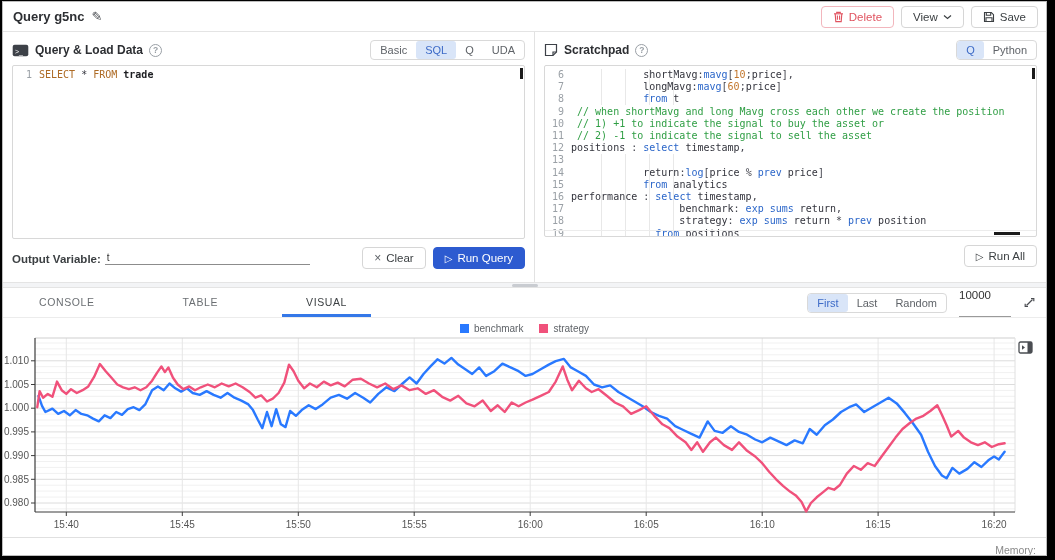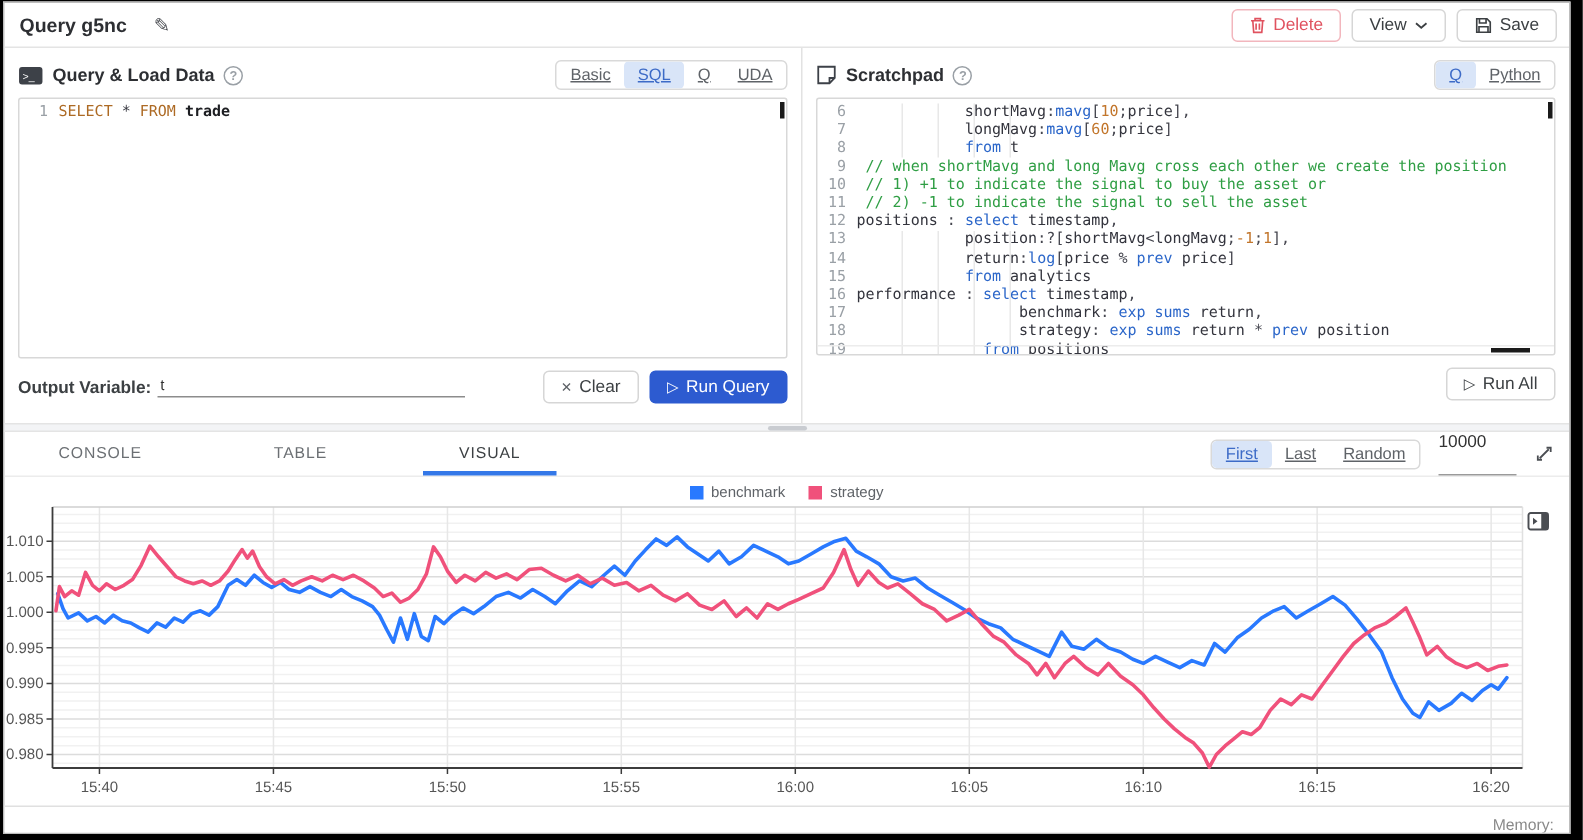--- a/index.html
+++ b/index.html
@@ -1,39 +1,39 @@
 <!DOCTYPE html>
 <html><head>
 <meta charset="utf-8">
 <style>
   * { margin:0; padding:0; box-sizing:border-box; }
   html,body { width:1055px; height:560px; background:#000; font-family:"Liberation Sans", sans-serif; overflow:hidden; }
   .app { position:absolute; left:2px; top:1px; width:1045px; height:555px; background:#fff; border:1px solid #bdbdbd; overflow:hidden; }
 
   
   .hdr { height:30px; display:flex; align-items:center; justify-content:space-between; padding:0 8px 0 10px; border-bottom:1px solid #e4e4e4; }
-  .hdr-left { display:flex; align-items:flex-start; gap:18px; }
+  .hdr-left { display:flex; align-items:flex-start; gap:7px; }
   .hdr-title { font-size:13px; font-weight:bold; color:#2d2f33; }
   .pencil { font-size:13px; color:#4a4d52; cursor:pointer; }
   .hdr-btns { display:flex; gap:7px; }
   .btn { display:inline-flex; align-items:center; gap:5px; height:22px; padding:0 11px; border:1px solid #d6d6d6; border-radius:4px; background:#fff; font-size:11.5px; color:#3c4043; cursor:pointer; }
   .btn-danger { color:#e0525f; border-color:#f2b6bd; }
   .btn-primary { background:#2d5bd0; border-color:#2d5bd0; color:#fff; }
 
   
   .main { height:250px; display:flex; }
   .panel { padding:5px 9px 0 9px; }
   .panel-left { width:531px; }
   .panel-right { flex:1; border-left:1px solid #e2e2e2; }
   .panel-hd { height:26px; display:flex; align-items:center; justify-content:space-between; }
   .panel-hd-left { display:flex; align-items:center; gap:6px; }
   .panel-title { font-size:12px; font-weight:bold; color:#2d2f33; }
   .help { width:13px; height:13px; border:1.2px solid #9aa0a6; border-radius:50%; color:#9aa0a6; font-size:8.5px; font-weight:bold; display:inline-flex; align-items:center; justify-content:center; }
   .chips { display:flex; border:1px solid #d9d9d9; border-radius:4px; overflow:hidden; background:#fff; }
-  .chip { padding:3px 9px; font-size:11px; color:#5f6368; cursor:pointer;text-decoration:underline; }
+  .chip { padding:3px 9px; font-size:11px; color:#5f6368; cursor:pointer; }
   .chip.active { background:#d9e5f8; color:#3d6bc7; border-radius:3px; }
 
   
   .editor { position:relative; border:1px solid #d8d8d8; border-radius:2px; background:#fff; overflow:hidden; font-family:"DejaVu Sans Mono", monospace; font-size:10px; }
   .ed-left { height:174px; margin-top:2px; }
   .ed-right { height:172px; margin-top:2px; }
   .cl { display:flex; line-height:12.2px; white-space:pre; }
   .ln { width:26px; text-align:right; padding-right:7px; color:#9aa0a6; flex:none; }
   .tok-t { color:#33343d; } .tok-o { color:#45464f; }
   .tok-k { color:#2b66c9; } .tok-n2 { color:#c2762c; }
@@ -182,21 +182,21 @@
       <div class="editor ed-right ed-pad" id="q-editor">
         <div class="vthumb"></div>
         <div class="hthumb"></div>
       <div class="cl"><span class="ln">6</span><span><span class="tok-t">            shortMavg</span><span class="tok-o">:</span><span class="tok-k">mavg</span><span class="tok-o">[</span><span class="tok-n2">10</span><span class="tok-o">;</span><span class="tok-t">price</span><span class="tok-o">],</span></span></div>
           <div class="cl"><span class="ln">7</span><span><span class="tok-t">            longMavg</span><span class="tok-o">:</span><span class="tok-k">mavg</span><span class="tok-o">[</span><span class="tok-n2">60</span><span class="tok-o">;</span><span class="tok-t">price</span><span class="tok-o">]</span></span></div>
           <div class="cl"><span class="ln">8</span><span><span class="tok-t">            </span><span class="tok-k">from</span><span class="tok-t"> t</span></span></div>
           <div class="cl"><span class="ln">9</span><span><span class="tok-c"> // when shortMavg and long Mavg cross each other we create the position</span></span></div>
           <div class="cl"><span class="ln">10</span><span><span class="tok-c"> // 1) +1 to indicate the signal to buy the asset or</span></span></div>
           <div class="cl"><span class="ln">11</span><span><span class="tok-c"> // 2) -1 to indicate the signal to sell the asset</span></span></div>
           <div class="cl"><span class="ln">12</span><span><span class="tok-t">positions </span><span class="tok-o">: </span><span class="tok-k">select</span><span class="tok-t"> timestamp</span><span class="tok-o">,</span></span></div>
-          <div class="cl"><span class="ln">13</span><span><span class="tok-t">            position</span><span class="tok-o">:?[</span><span class="tok-t">shortMavg</span><span class="tok-o">&lt;</span><span class="tok-t">longMavg</span><span class="tok-o">;</span><span class="tok-n2">-1</span><span class="tok-o">;</span><span class="tok-n2">1</span><span class="tok-o">],</span></span></div>
+          <div class="cl"><span class="ln">13</span></div>
           <div class="cl"><span class="ln">14</span><span><span class="tok-t">            return</span><span class="tok-o">:</span><span class="tok-k">log</span><span class="tok-o">[</span><span class="tok-t">price </span><span class="tok-o">% </span><span class="tok-k">prev</span><span class="tok-t"> price</span><span class="tok-o">]</span></span></div>
           <div class="cl"><span class="ln">15</span><span><span class="tok-t">            </span><span class="tok-k">from</span><span class="tok-t"> analytics</span></span></div>
           <div class="cl"><span class="ln">16</span><span><span class="tok-t">performance </span><span class="tok-o">: </span><span class="tok-k">select</span><span class="tok-t"> timestamp</span><span class="tok-o">,</span></span></div>
           <div class="cl"><span class="ln">17</span><span><span class="tok-t">                  benchmark</span><span class="tok-o">: </span><span class="tok-k">exp</span><span class="tok-t"> </span><span class="tok-k">sums</span><span class="tok-t"> return</span><span class="tok-o">,</span></span></div>
           <div class="cl"><span class="ln">18</span><span><span class="tok-t">                  strategy</span><span class="tok-o">: </span><span class="tok-k">exp</span><span class="tok-t"> </span><span class="tok-k">sums</span><span class="tok-t"> return </span><span class="tok-o">* </span><span class="tok-k">prev</span><span class="tok-t"> position</span></span></div>
           <div class="cl"><span class="ln">19</span><span><span class="tok-t">              </span><span class="tok-k">from</span><span class="tok-t"> positions</span></span></div>
           <div class="guide" style="left: 56px; top: 3px; height: 36px;"></div>
           <div class="guide" style="left: 80px; top: 3px; height: 36px;"></div>
           <div class="guide" style="left: 104px; top: 3px; height: 36px;"></div>
           <div class="guide" style="left: 128px; top: 3px; height: 36px;"></div>

